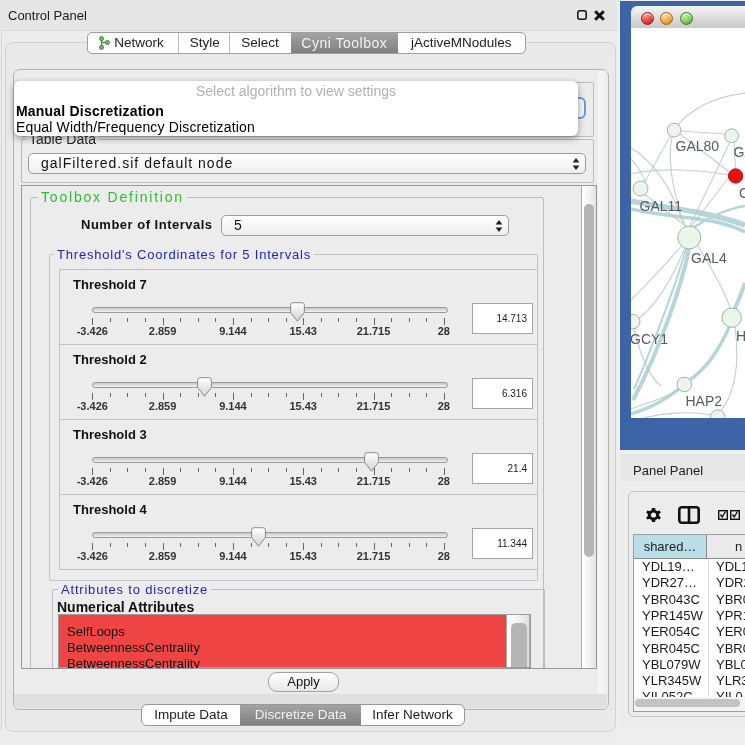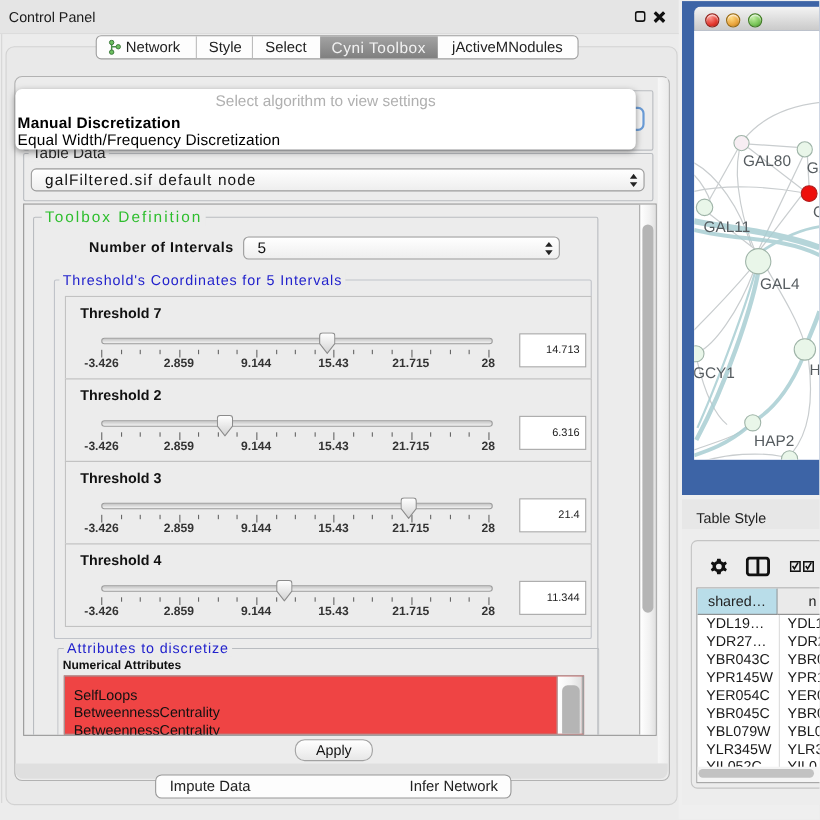--- a/index.html
+++ b/index.html
@@ -278,21 +278,21 @@
           </linearGradient>
         </defs>
         <path d="M3.2 0.7 L11.8 0.7 A2.6 2.6 0 0 1 14.4 3.3 L14.4 10.3 L7.5 19.3 L0.6 10.3 L0.6 3.3 A2.6 2.6 0 0 1 3.2 0.7 Z" fill="url(#tg301.5)" stroke="#8b8b8b" stroke-width="1"></path>
       </svg>
     <div class="valbox">11.344</div>
   </div>
 
   <div class="group" style="left:30px;top:403px;width:491px;height:80px;border-bottom:none;">
       <div class="glabel" style="left:5px;color:#2222cc;letter-spacing:0.8px;">Attributes to discretize</div>
     </div>
-  <div class="abs" style="left:35px;top:413px;font-size:11px;font-weight:bold;color:#111;">Numerical Attributes</div>
+  <div class="abs" style="left:35px;top:413px;font-size:14px;font-weight:bold;color:#111;">Numerical Attributes</div>
   <div class="abs" id="attrlist" style="left:36px;top:428px;width:471px;height:52px;">
     <div class="first">SelfLoops</div>
     <div>BetweennessCentrality</div>
     <div>BetweennessCentrality</div>
     <div class="sbtrack" style="right:0;top:0;width:14px;height:52px;"></div>
     <div class="sbthumb" style="right:3px;top:8px;width:8.5px;height:44px;border-radius:5px 5px 0 0;"></div>
   </div>
 
   <div class="sbtrack" style="left:559px;top:0;width:15px;height:482px;"></div>
   <div class="sbthumb" style="left:562px;top:18px;width:10px;height:353px;"></div>
@@ -300,20 +300,21 @@
 
 <div class="abs" id="popup">
 <div class="abs" style="left:0;top:2px;width:100%;text-align:center;font-size:14px;color:#b0b0b0;">Select algorithm to view settings</div>
 <div class="abs" style="left:2px;top:22px;font-size:14px;letter-spacing:0.2px;font-weight:bold;color:#000;">Manual Discretization</div>
 <div class="abs" style="left:2px;top:38px;font-size:14px;letter-spacing:0.15px;color:#000;">Equal Width/Frequency Discretization</div>
 </div>
 
 <div class="abs" id="applybtn">Apply</div>
 <div class="abs" id="bottabs">
 <div class="seg" style="left:0;width:98px;text-align:center;">Impute Data</div>
+<div class="seg segdark" style="left:98px;width:121px;text-align:center;">Discretize Data</div>
 <div class="seg" style="left:219px;width:103px;text-align:center;">Infer Network</div>
 </div>
 
 <div class="abs" id="netwin">
 <div class="abs" id="nettitle">
 <div class="light" style="left:10px;background:radial-gradient(circle at 4px 3.5px,#f98e86,#e2352b 60%,#9f1d15);border:0.5px solid #902018;"></div>
 <div class="light" style="left:29px;background:radial-gradient(circle at 4px 3.5px,#ffd97e,#e9a33a 60%,#a86d14);border:0.5px solid #97680f;"></div>
 <div class="light" style="left:49px;background:radial-gradient(circle at 4px 3.5px,#c0eda0,#77c455 60%,#3f8426);border:0.5px solid #3f7a22;"></div>
 </div>
 <div class="abs" id="netcanvas">
@@ -369,21 +370,21 @@
 <text x="60" y="234.5">GAL4</text>
 <text x="105" y="312.5">HA</text>
 <text x="-1" y="316">GCY1</text>
 <text x="54.5" y="377.5">HAP2</text>
 </g>
 </svg>
 </div>
 </div>
 
 <div class="abs" id="tpbar">
-    <span style="position:absolute;left:13px;top:9px;">Table Style</span>
+    <span style="position:absolute;left:13px;top:9px;">Panel Panel</span>
   </div>
 <div class="abs" id="tpanel">
 <div id="tpbox">
 <svg class="abs" style="left:16px;top:15px" width="17" height="17" viewBox="0 0 17 17">
         <path d="M8.5 1 L10 1 L10.6 3.2 A5.6 5.6 0 0 1 12.5 4.3 L14.7 3.5 L15.8 5.4 L14.1 7 A5.6 5.6 0 0 1 14.1 9 L15.8 10.6 L14.7 12.5 L12.5 11.7 A5.6 5.6 0 0 1 10.6 12.8 L10 15 L7 15 L6.4 12.8 A5.6 5.6 0 0 1 4.5 11.7 L2.3 12.5 L1.2 10.6 L2.9 9 A5.6 5.6 0 0 1 2.9 7 L1.2 5.4 L2.3 3.5 L4.5 4.3 A5.6 5.6 0 0 1 6.4 3.2 L7 1 Z" fill="#111"></path>
         <circle cx="8.5" cy="8" r="2.6" fill="#ececec"></circle>
       </svg>
 <svg class="abs" style="left:49px;top:14px" width="22" height="18" viewBox="0 0 22 18">
         <rect x="1.3" y="1.3" width="19.4" height="15.4" rx="2.5" fill="none" stroke="#111" stroke-width="2.6"></rect>
         <path d="M11 1 L11 17" stroke="#111" stroke-width="2.6"></path>

